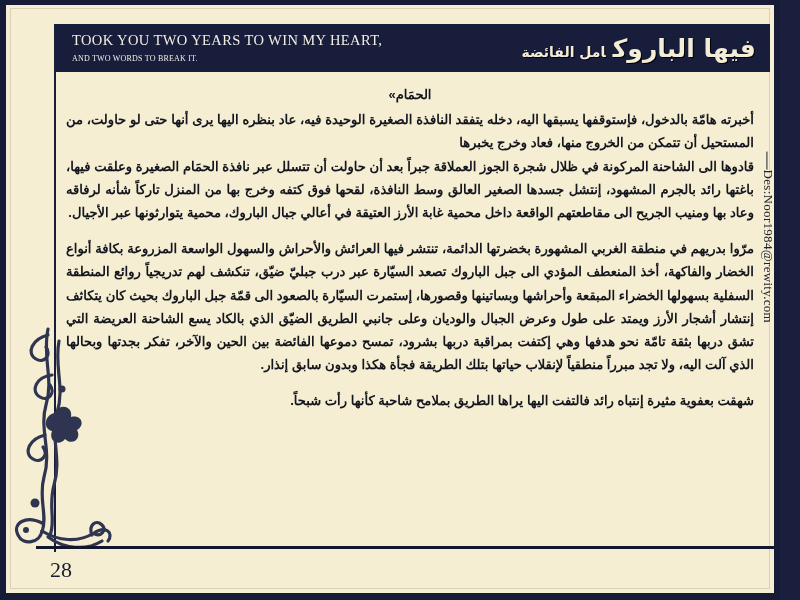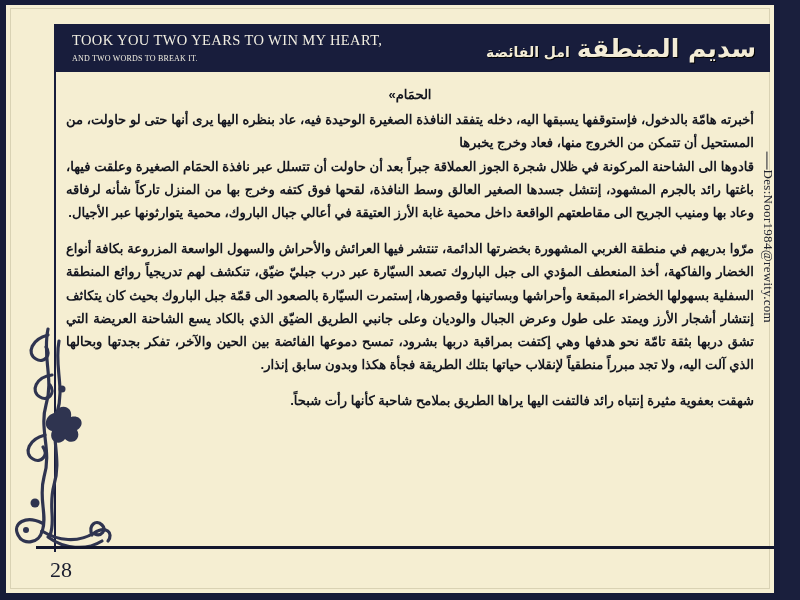--- a/index.html
+++ b/index.html
@@ -144,21 +144,21 @@
 <div class="page">
 
   <div class="inner-rule"></div>
 
   <div class="header-band">
     <div class="hdr-en">
       <span class="l1">TOOK YOU TWO YEARS TO WIN MY HEART,</span>
       <span class="l2">AND TWO WORDS TO BREAK IT.</span>
     </div>
     <div class="hdr-ar">
-      <span class="title">سديم المنطقة</span><span class="author">امل الفائضة</span>
+      <span class="title">فيها الباروك</span><span class="author">امل الفائضة</span>
     </div>
   </div>
 
   <div class="left-rule"></div>
 
   <div class="text-col">
     <p class="head">الحمَام»</p>
     <p>أخبرته هامّة بالدخول، فإستوقفها يسبقها اليه، دخله يتفقد النافذة الصغيرة الوحيدة فيه، عاد بنظره اليها يرى أنها حتى لو حاولت، من المستحيل أن تتمكن من الخروج منها، فعاد وخرج يخبرها</p>
     <p>قادوها الى الشاحنة المركونة في ظلال شجرة الجوز العملاقة جبراً بعد أن حاولت أن تتسلل عبر نافذة الحمَام الصغيرة وعلقت فيها، باغتها رائد بالجرم المشهود، إنتشل جسدها الصغير العالق وسط النافذة، لقحها فوق كتفه وخرج بها من المنزل تاركاً شأنه لرفاقه وعاد بها ومنيب الجريح الى مقاطعتهم الواقعة داخل محمية غابة الأرز العتيقة في أعالي جبال الباروك، محمية يتوارثونها عبر الأجيال.</p>
     <p class="gap">مرّوا بدريهم في منطقة الغربي المشهورة بخضرتها الدائمة، تنتشر فيها العرائش والأحراش والسهول الواسعة المزروعة بكافة أنواع الخضار والفاكهة، أخذ المنعطف المؤدي الى جبل الباروك تصعد السيّارة عبر درب جبليّ ضيّق، تنكشف لهم تدريجياً روائع المنطقة السفلية بسهولها الخضراء المبقعة وأحراشها وبساتينها وقصورها، إستمرت السيّارة بالصعود الى قمّة جبل الباروك بحيث كان يتكاثف إنتشار أشجار الأرز ويمتد على طول وعرض الجبال والوديان وعلى جانبي الطريق الضيّق الذي بالكاد يسع الشاحنة العريضة التي تشق دربها بثقة تامّة نحو هدفها وهي إكتفت بمراقبة دربها بشرود، تمسح دموعها الفائضة بين الحين والآخر، تفكر بجدتها وبحالها الذي آلت اليه، ولا تجد مبرراً منطقياً لإنقلاب حياتها بتلك الطريقة فجأة هكذا وبدون سابق إنذار.</p>

